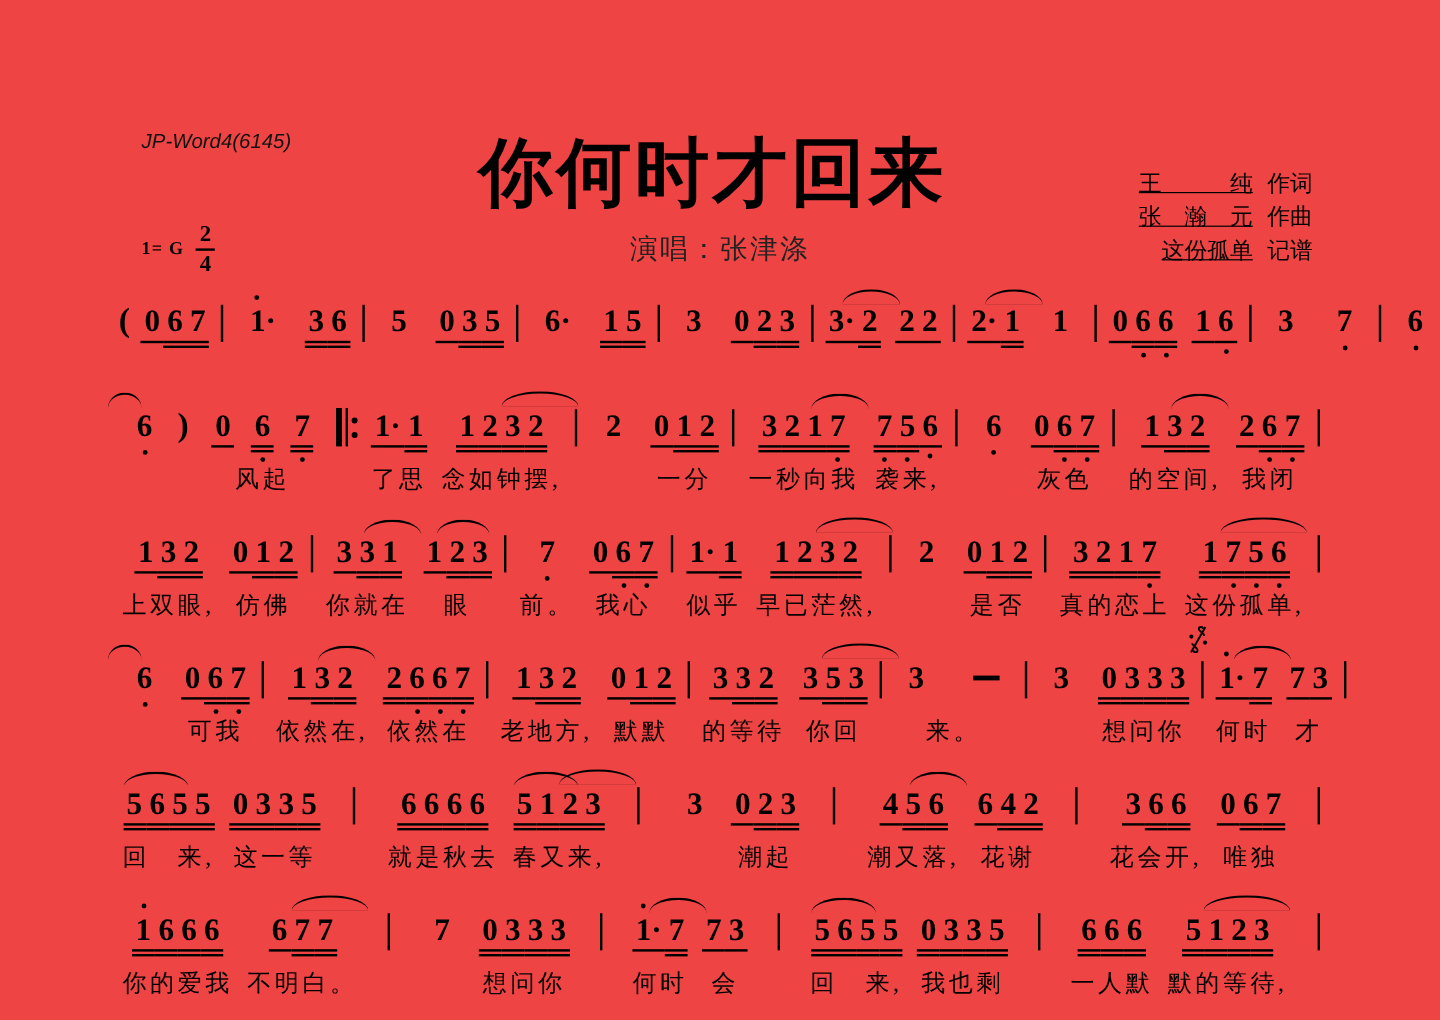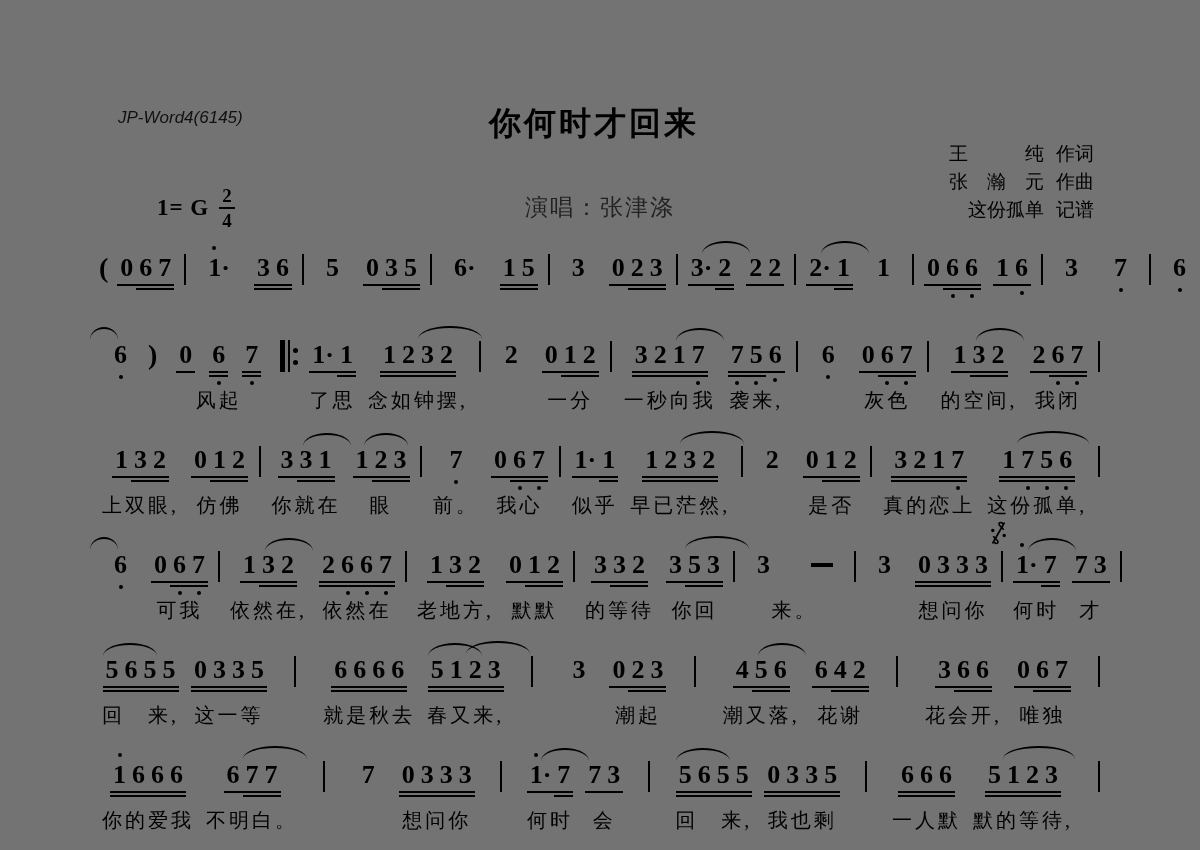--- a/index.html
+++ b/index.html
@@ -1,27 +1,27 @@
 <!DOCTYPE html>
 <html><head>
 <meta charset="utf-8">
 <style>
   html,body{margin:0;padding:0;background:#fff;}
-  .page{position:relative;width:1200px;height:850px;background:#737373;overflow:hidden;
+  .page{position:relative;width:1200px;height:850px;background:#ef4444;overflow:hidden;
         font-family:"Liberation Serif",serif;color:#000;}
   .watermark{position:absolute;left:118px;top:108px;font:italic 17px "Liberation Sans",sans-serif;color:#111;}
-  .title{position:absolute;left:0;right:12px;top:102px;text-align:center;font-size:32px;font-weight:900;
+  .title{position:absolute;left:0;right:12px;top:102px;text-align:center;font-size:62px;font-weight:900;
          letter-spacing:3px;font-family:"Liberation Sans",sans-serif;}
   .singer{position:absolute;left:0;right:0;top:192px;text-align:center;font-size:23px;letter-spacing:2px;color:#222;}
   .credits{position:absolute;right:106px;top:140px;font-size:19px;line-height:28px;}
   .credit-row{display:flex;justify-content:flex-end;}
-  .credit-name{white-space:pre;}
+  .credit-name{white-space:pre;text-decoration:underline;}
   .credit-role{margin-left:12px;}
   .keysig{position:absolute;left:118px;top:186px;display:flex;align-items:center;font-weight:bold;}
-  .tonic{font-size:23px;letter-spacing:1px;margin-left:39px;}
+  .tonic{font-size:15px;letter-spacing:1px;}
   .frac{margin-left:10px;display:inline-flex;flex-direction:column;align-items:center;font-size:19px;line-height:1;}
   .frac .num{border-bottom:2px solid #000;padding:0 3px 2px;}
   .frac .den{padding-top:2px;}
 
   .score{position:absolute;left:96px;top:238px;width:1008px;}
   .system{display:flex;justify-content:space-between;align-items:flex-start;padding-top:15px;width:100%;}
   .system.nolyr{margin-bottom:40px;}
   .system.lyr{margin-bottom:12px;}
   .measure{display:flex;align-items:flex-start;}
   .group{margin:0 6px;position:relative;display:flex;flex-direction:column;align-items:center;}

